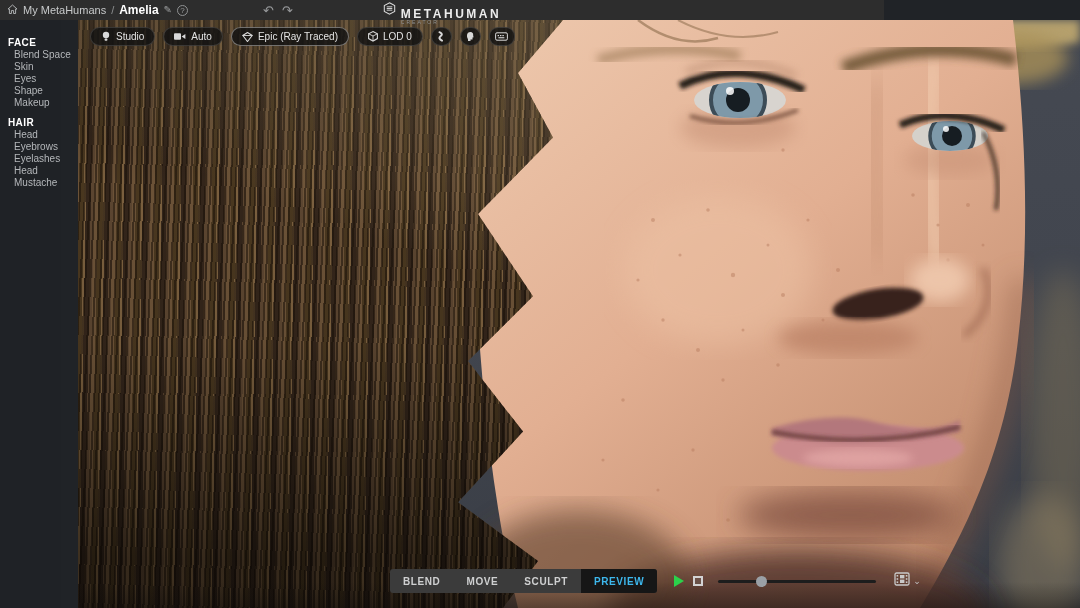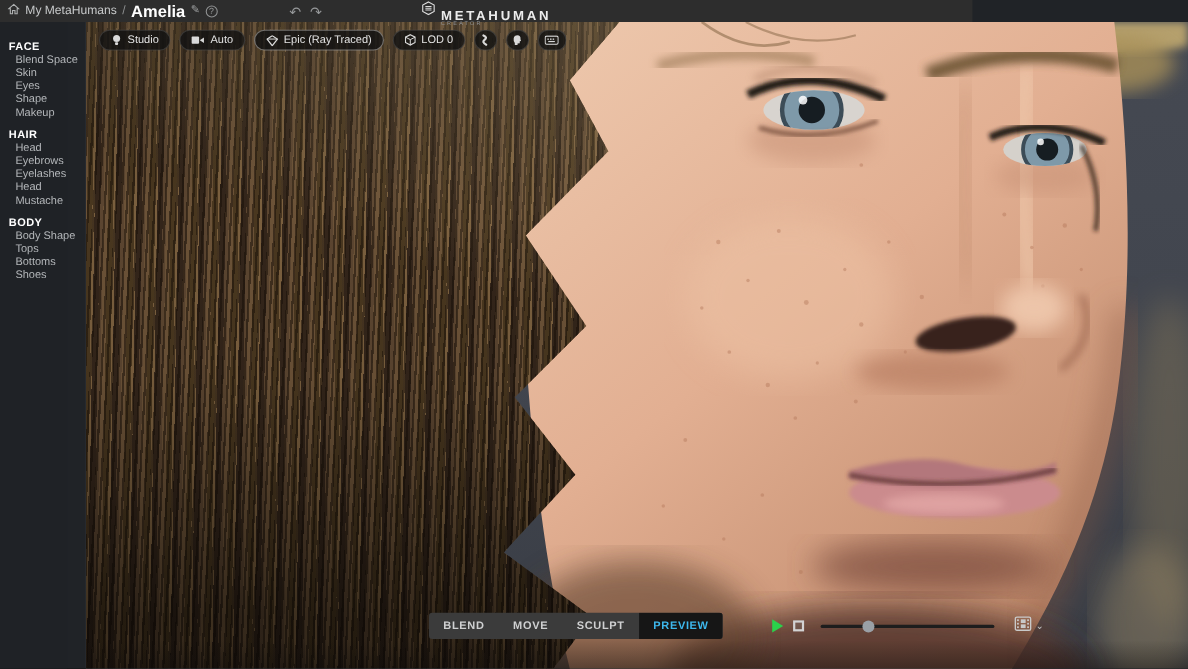--- a/index.html
+++ b/index.html
@@ -4,21 +4,21 @@
 <style>
   html,body{margin:0;padding:0;background:#111;}
   *{box-sizing:border-box;font-family:"Liberation Sans",sans-serif;}
   #app{position:relative;width:1080px;height:608px;overflow:hidden;background:#202327;}
 
   
   #topbar{position:absolute;left:0;top:0;width:884px;height:20px;background:var(--topbar-bg);display:flex;align-items:center;z-index:50;}
   .crumbwrap{display:flex;align-items:center;gap:5px;padding-left:7px;}
   .crumb-root{color:#c7c9ca;font-size:11px;}
   .crumb-sep{color:#8d8f90;font-size:11px;}
-  .crumb-cur{color:#ffffff;font-size:15px;font-weight:bold;}
+  .crumb-cur{color:#ffffff;font-size:12px;font-weight:bold;}
   .mini-ic{color:#9b9d9e;font-size:10px;line-height:1;}
   .help-circ{width:11px;height:11px;border:1px solid #8f9192;border-radius:50%;color:#9b9d9e;font-size:8px;display:flex;align-items:center;justify-content:center;}
   #undoredo{position:absolute;left:263px;top:0;height:20px;display:flex;align-items:center;gap:8px;color:#96989a;font-size:13px;}
   #logo{position:absolute;left:0;right:0;top:0;height:20px;display:flex;align-items:center;justify-content:center;gap:5px;pointer-events:none;}
   #logo .ttl{color:#ececec;font-size:12px;font-weight:bold;letter-spacing:2.5px;line-height:10px;}
   #logo .sub{color:#909294;font-size:5px;letter-spacing:2px;line-height:4px;}
   #logo .txtcol{display:flex;flex-direction:column;align-items:flex-start;gap:1px;margin-top:13px;}
 
   
   #sidebar{position:absolute;left:0;top:20px;width:61px;bottom:0;background:var(--sidebar-bg);padding:17px 0 0 8px;z-index:40;}
@@ -46,21 +46,21 @@
   .pill{height:19px;border-radius:10px;background:rgba(18,18,18,.82);border:1px solid rgba(255,255,255,.14);
     color:#e3e3e3;font-size:10px;display:flex;align-items:center;gap:5px;padding:0 10px;white-space:nowrap;cursor:pointer;}
   .pill.sel{border-color:rgba(255,255,255,.38);}
   .roundbtn{width:21px;height:19px;border-radius:10px;background:rgba(18,18,18,.82);border:1px solid rgba(255,255,255,.14);
     display:flex;align-items:center;justify-content:center;cursor:pointer;}
   .rectbtn{width:26px;height:19px;border-radius:9px;background:rgba(18,18,18,.82);border:1px solid rgba(255,255,255,.14);
     display:flex;align-items:center;justify-content:center;cursor:pointer;}
   .pill svg,.roundbtn svg,.rectbtn svg{display:block;}
 
   
-  #btoolbar{position:absolute;left:312px;bottom:27px;display:flex;align-items:center;z-index:30;gap:28px;}
+  #btoolbar{position:absolute;left:312px;bottom:15px;display:flex;align-items:center;z-index:30;}
   #tabs{display:flex;height:24px;background:var(--tabbar-bg);border-radius:3px;overflow:hidden;}
   .tab{display:flex;align-items:center;padding:0 13px;font-size:10px;font-weight:bold;letter-spacing:.6px;color:#cfd0d1;cursor:pointer;}
   .tab.active{background:var(--tab-active-bg);color:var(--accent);}
   #transport{display:flex;align-items:center;margin-left:17px;gap:9px;}
   #play{width:0;height:0;border-top:6px solid transparent;border-bottom:6px solid transparent;border-left:10px solid var(--play-green);cursor:pointer;}
   #stop{width:10px;height:10px;border:2px solid #d3d3d3;background:rgba(120,120,120,.25);cursor:pointer;}
   #slider{position:relative;width:158px;height:14px;margin-left:6px;cursor:pointer;}
   #slider .track{position:absolute;left:0;right:0;top:6px;height:3px;border-radius:2px;background:#1d1d1d;}
   #slider .thumb{position:absolute;top:2px;width:11px;height:11px;border-radius:50%;background:#9aa0a6;margin-left:-5px;}
   #clipbtn{display:flex;align-items:center;gap:3px;margin-left:9px;cursor:pointer;}
@@ -113,27 +113,20 @@
       <div class="sec-item">Shape</div>
       <div class="sec-item">Makeup</div>
     </div>
     <div class="sec">
       <div class="sec-title">HAIR</div>
       <div class="sec-item">Head</div>
       <div class="sec-item">Eyebrows</div>
       <div class="sec-item">Eyelashes</div>
       <div class="sec-item">Head</div>
       <div class="sec-item">Mustache</div>
-    </div>
-    <div class="sec">
-      <div class="sec-title">BODY</div>
-      <div class="sec-item">Body Shape</div>
-      <div class="sec-item">Tops</div>
-      <div class="sec-item">Bottoms</div>
-      <div class="sec-item">Shoes</div>
     </div>
   </div>
 
   <div id="viewport">
 
     <svg id="facesvg" width="1002" height="588" viewBox="0 0 1002 588">
       <defs>
         <linearGradient id="skin" x1="0" y1="0" x2="0.75" y2="1">
           <stop offset="0" stop-color="#eec9ae"></stop>
             <stop offset="0.5" stop-color="#e2af92"></stop>

